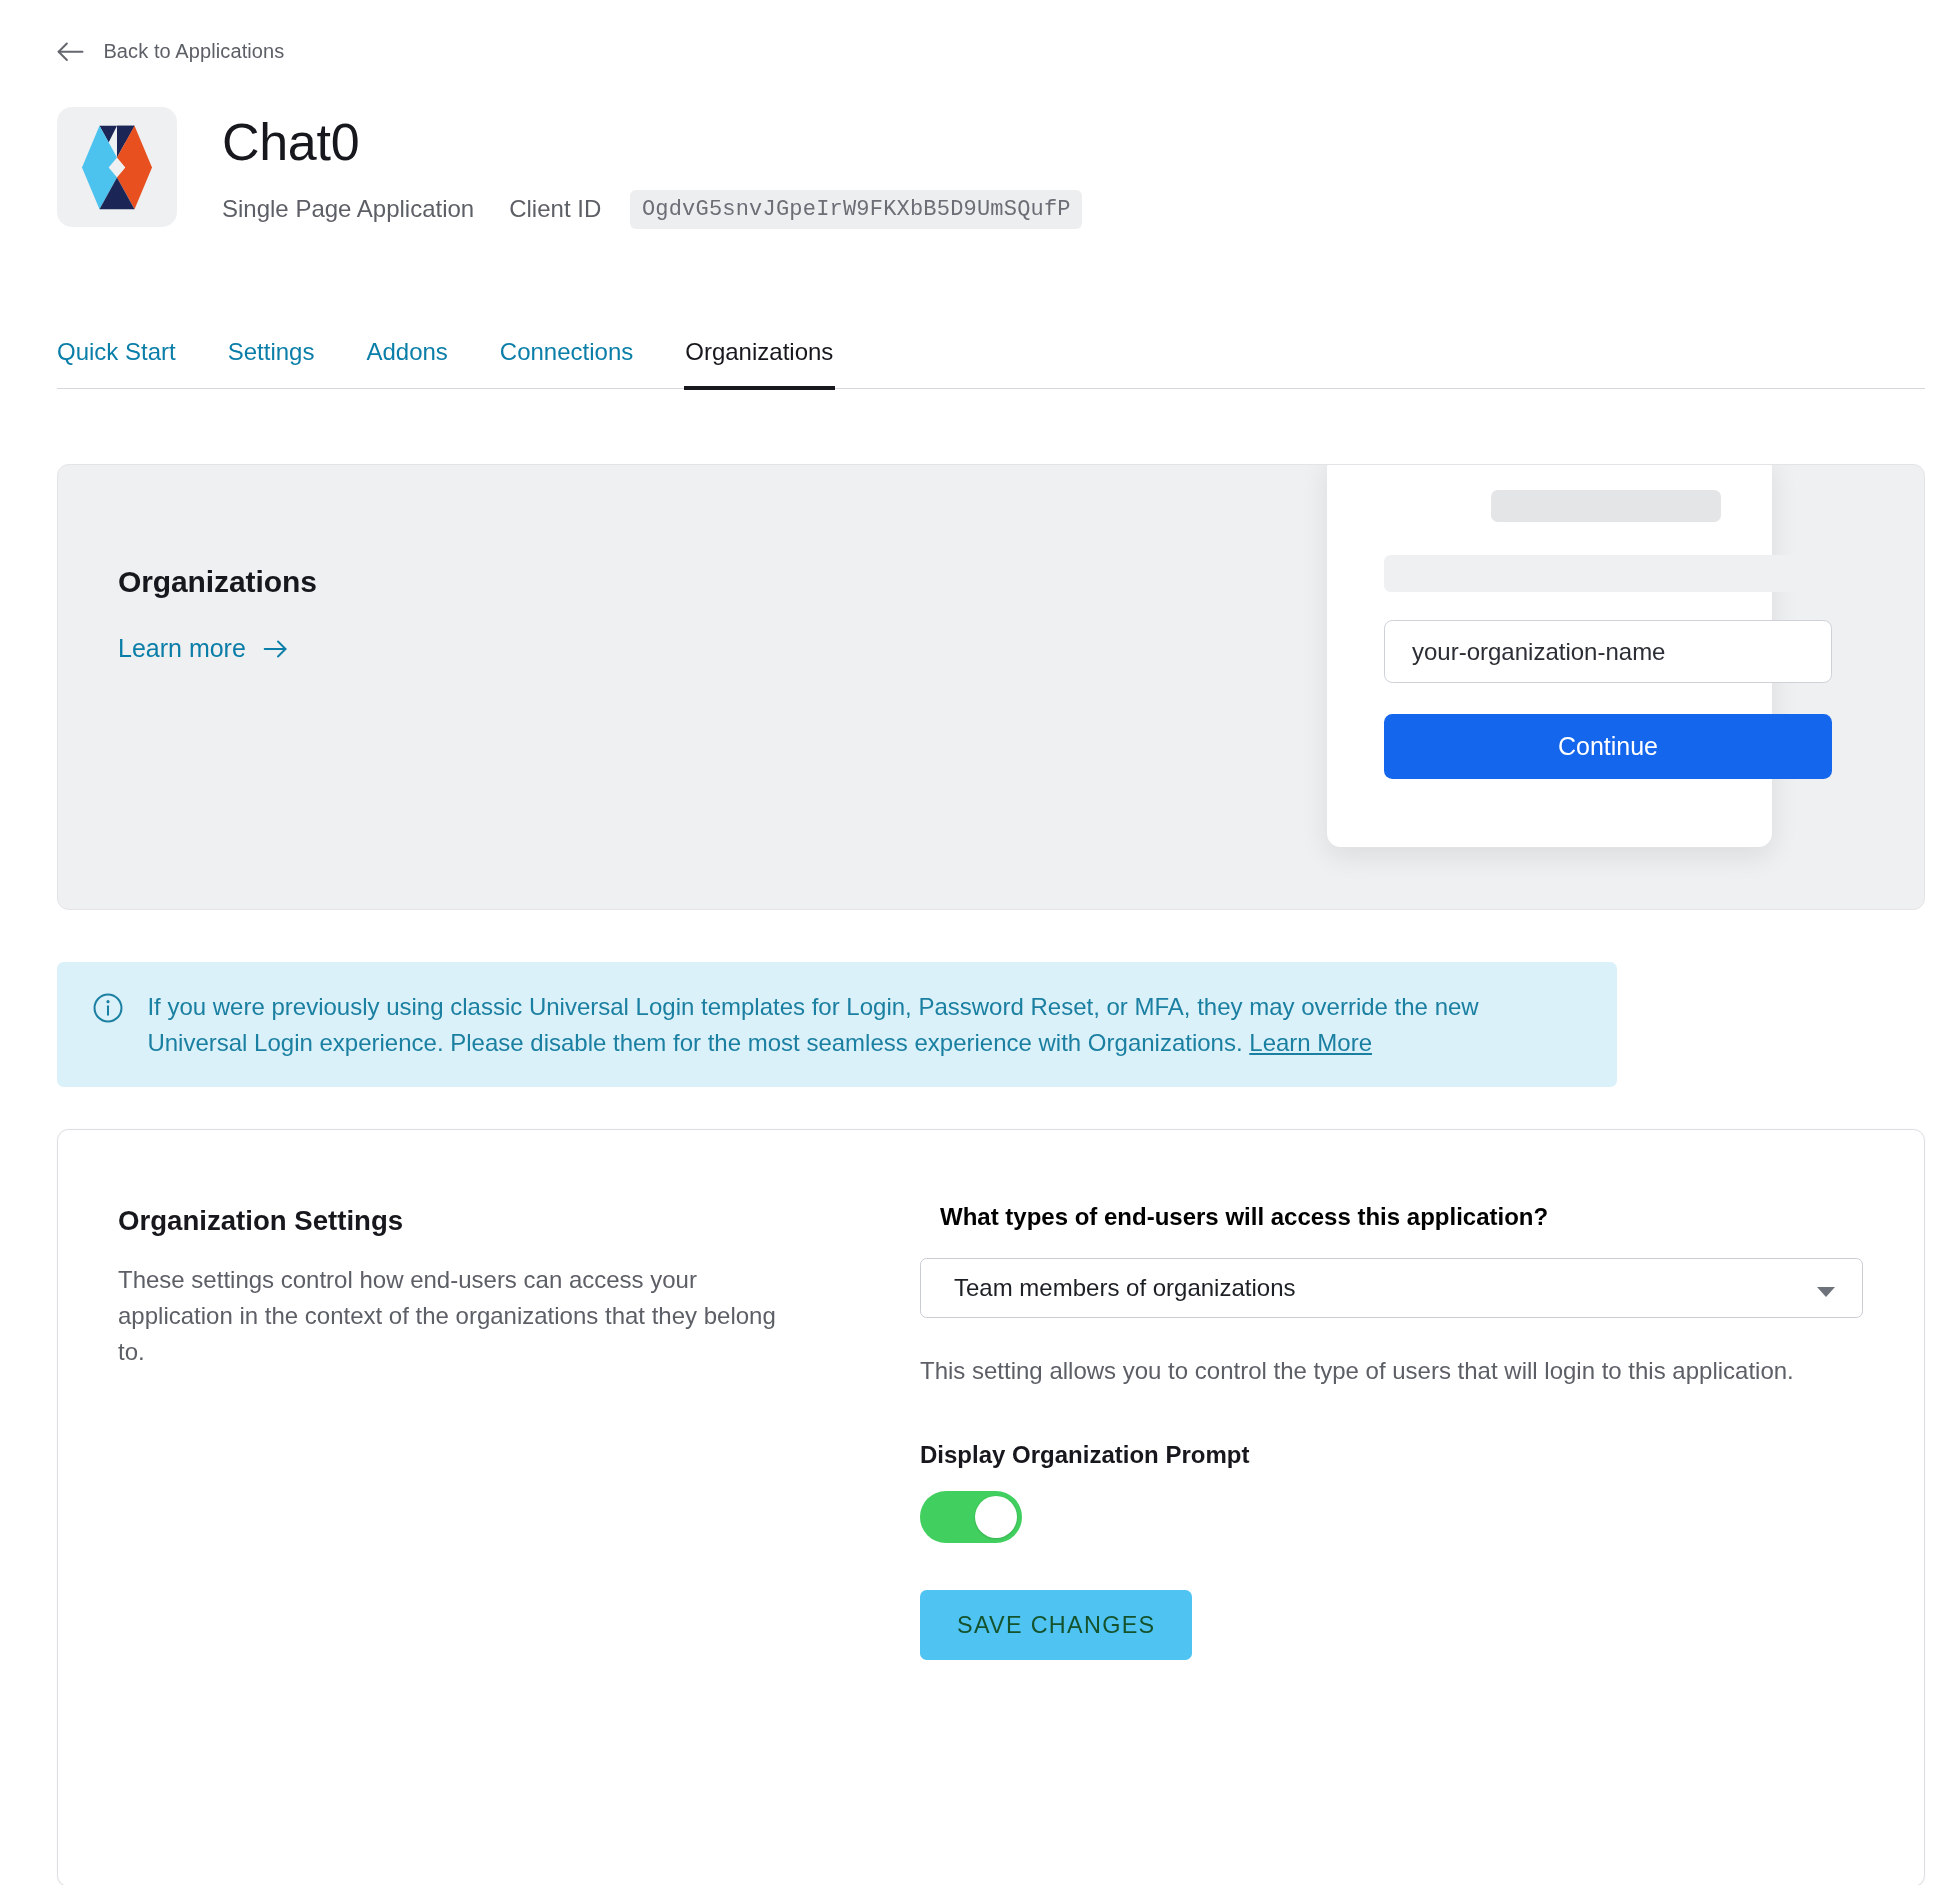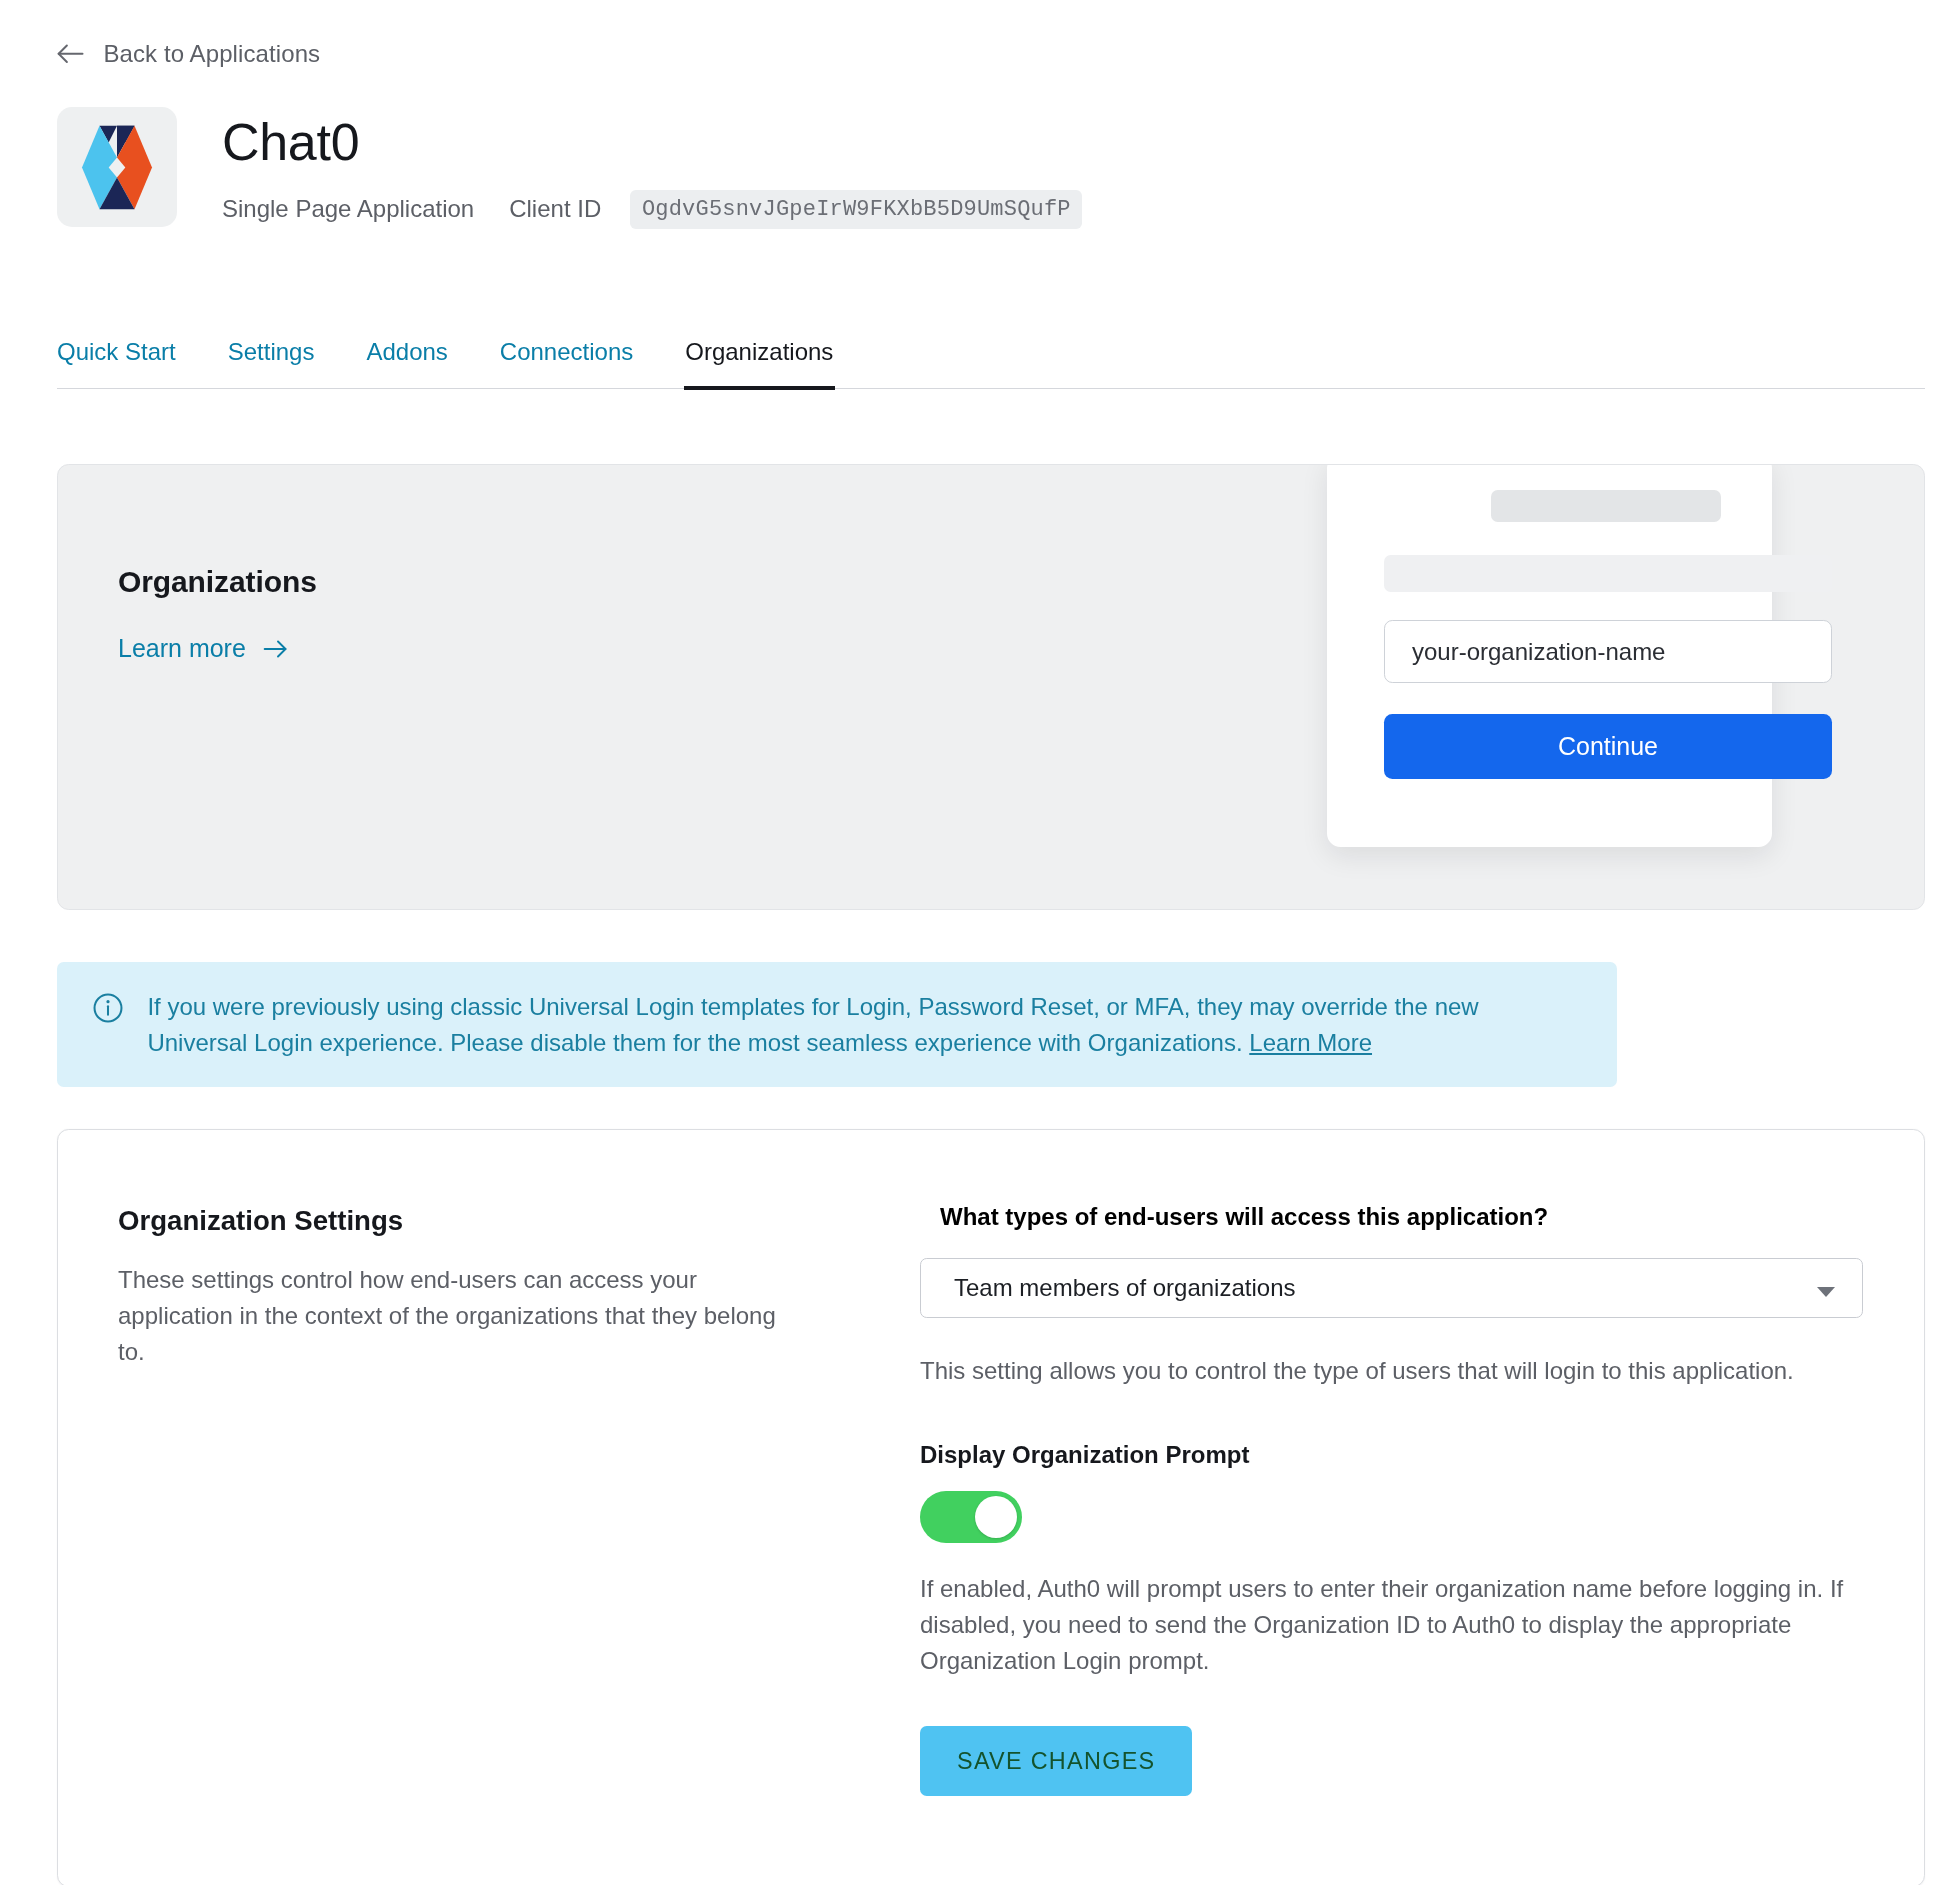--- a/index.html
+++ b/index.html
@@ -30,21 +30,21 @@
     gap: 18.4px;
     cursor: pointer;
   }
   .back-arrow {
     width: 28px;
     height: 23.4px;
     display: block;
     color: #65676e;
   }
   .back-label {
-    font-size: 24px;
+    font-size: 20px;
     color: #5c5f66;
     letter-spacing: 0.1px;
   }
 
   
   .app-header {
     position: absolute;
     left: 57px;
     top: 107px;
     display: flex;
@@ -495,20 +495,19 @@
       </div>
 
       <div class="field-help">This setting allows you to control the type of users that will login to this application.</div>
 
       <div class="toggle-label">Display Organization Prompt</div>
 
       <button class="toggle">
         <span class="toggle-knob"></span>
       </button>
 
-      <div class="toggle-help">If enabled, Auth0 will prompt users to enter their organization name before logging in. If disabled, you need to send the Organization ID to Auth0 to display the appropriate Organization Login prompt.</div>
 
       <button class="save-btn">SAVE CHANGES</button>
     </div>
   </div>
 
 </div>
 
 
 </body></html>

